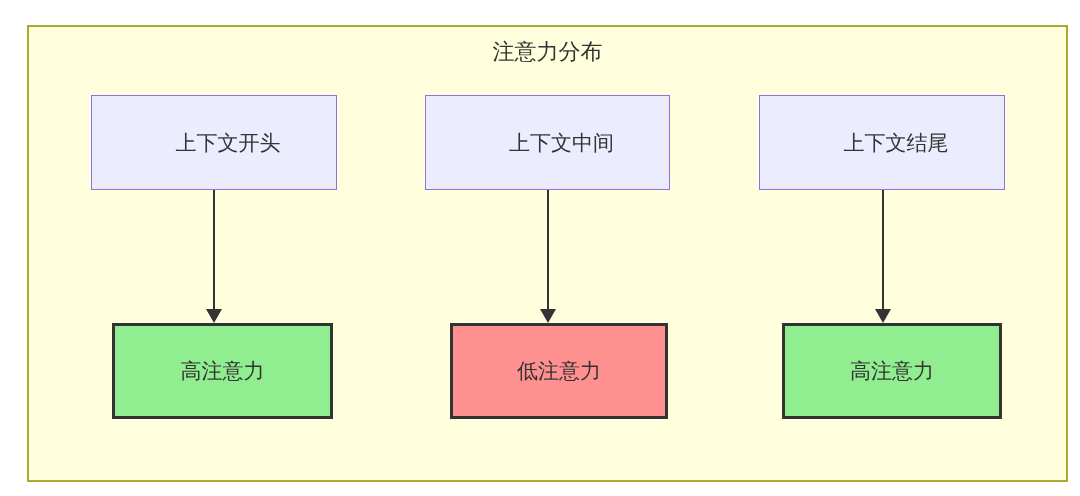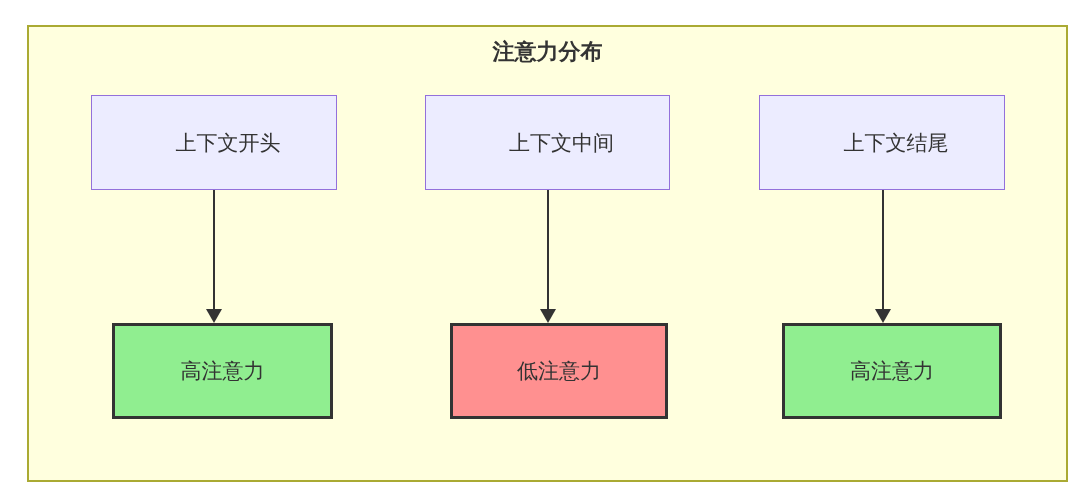--- a/index.html
+++ b/index.html
@@ -22,21 +22,21 @@
     background: #ffffde;
     border: 2px solid #aaaa33;
   }
   .diagram-title {
     position: absolute;
     top: 10px;
     left: 0;
     width: 100%;
     text-align: center;
     font-size: 22px;
-    font-weight: 700;
+    font-weight: 400;
     color: #333333;
   }
   .node {
     position: absolute;
     display: flex;
     align-items: center;
     justify-content: center;
     font-size: 21px;
     color: #333333;
     text-align: center;

